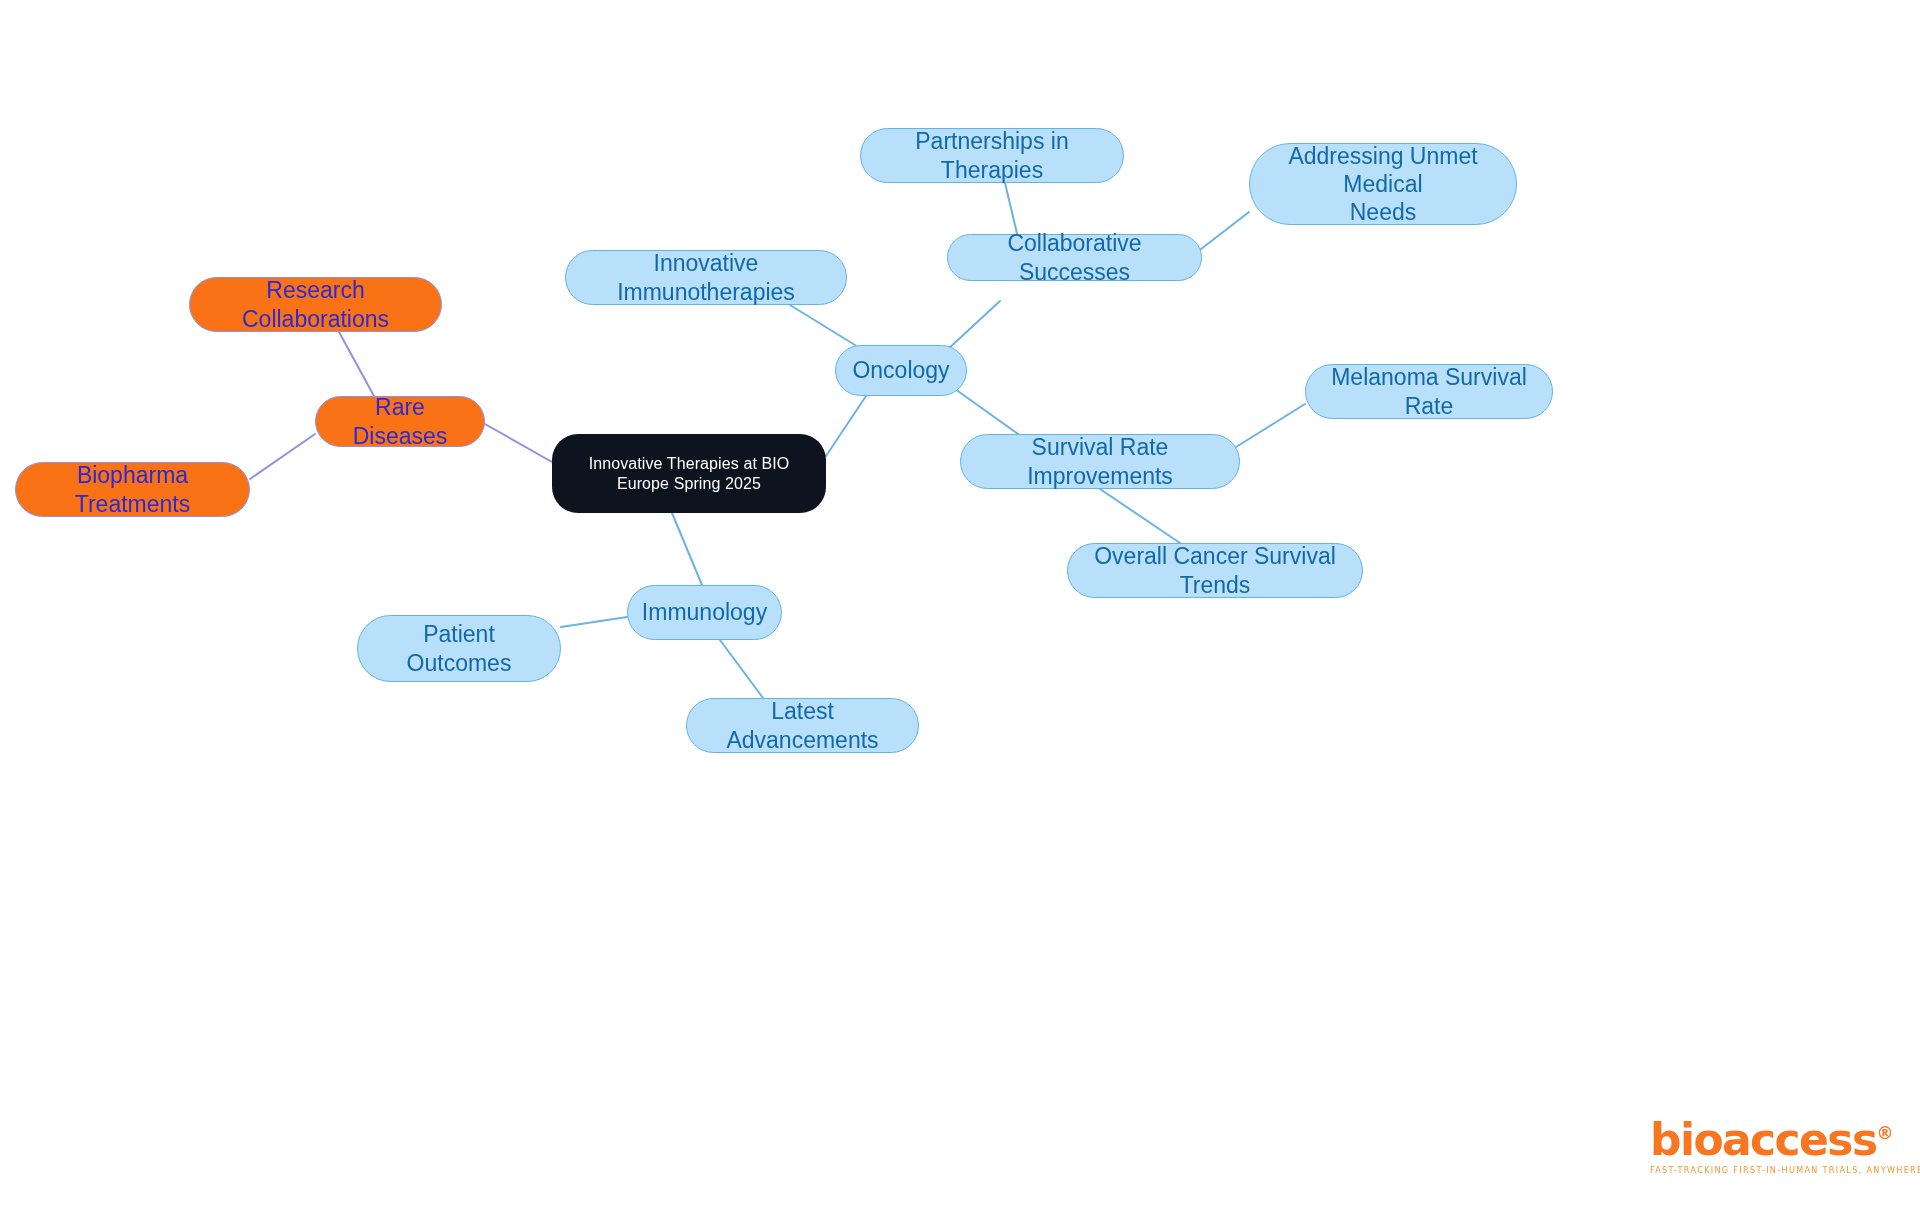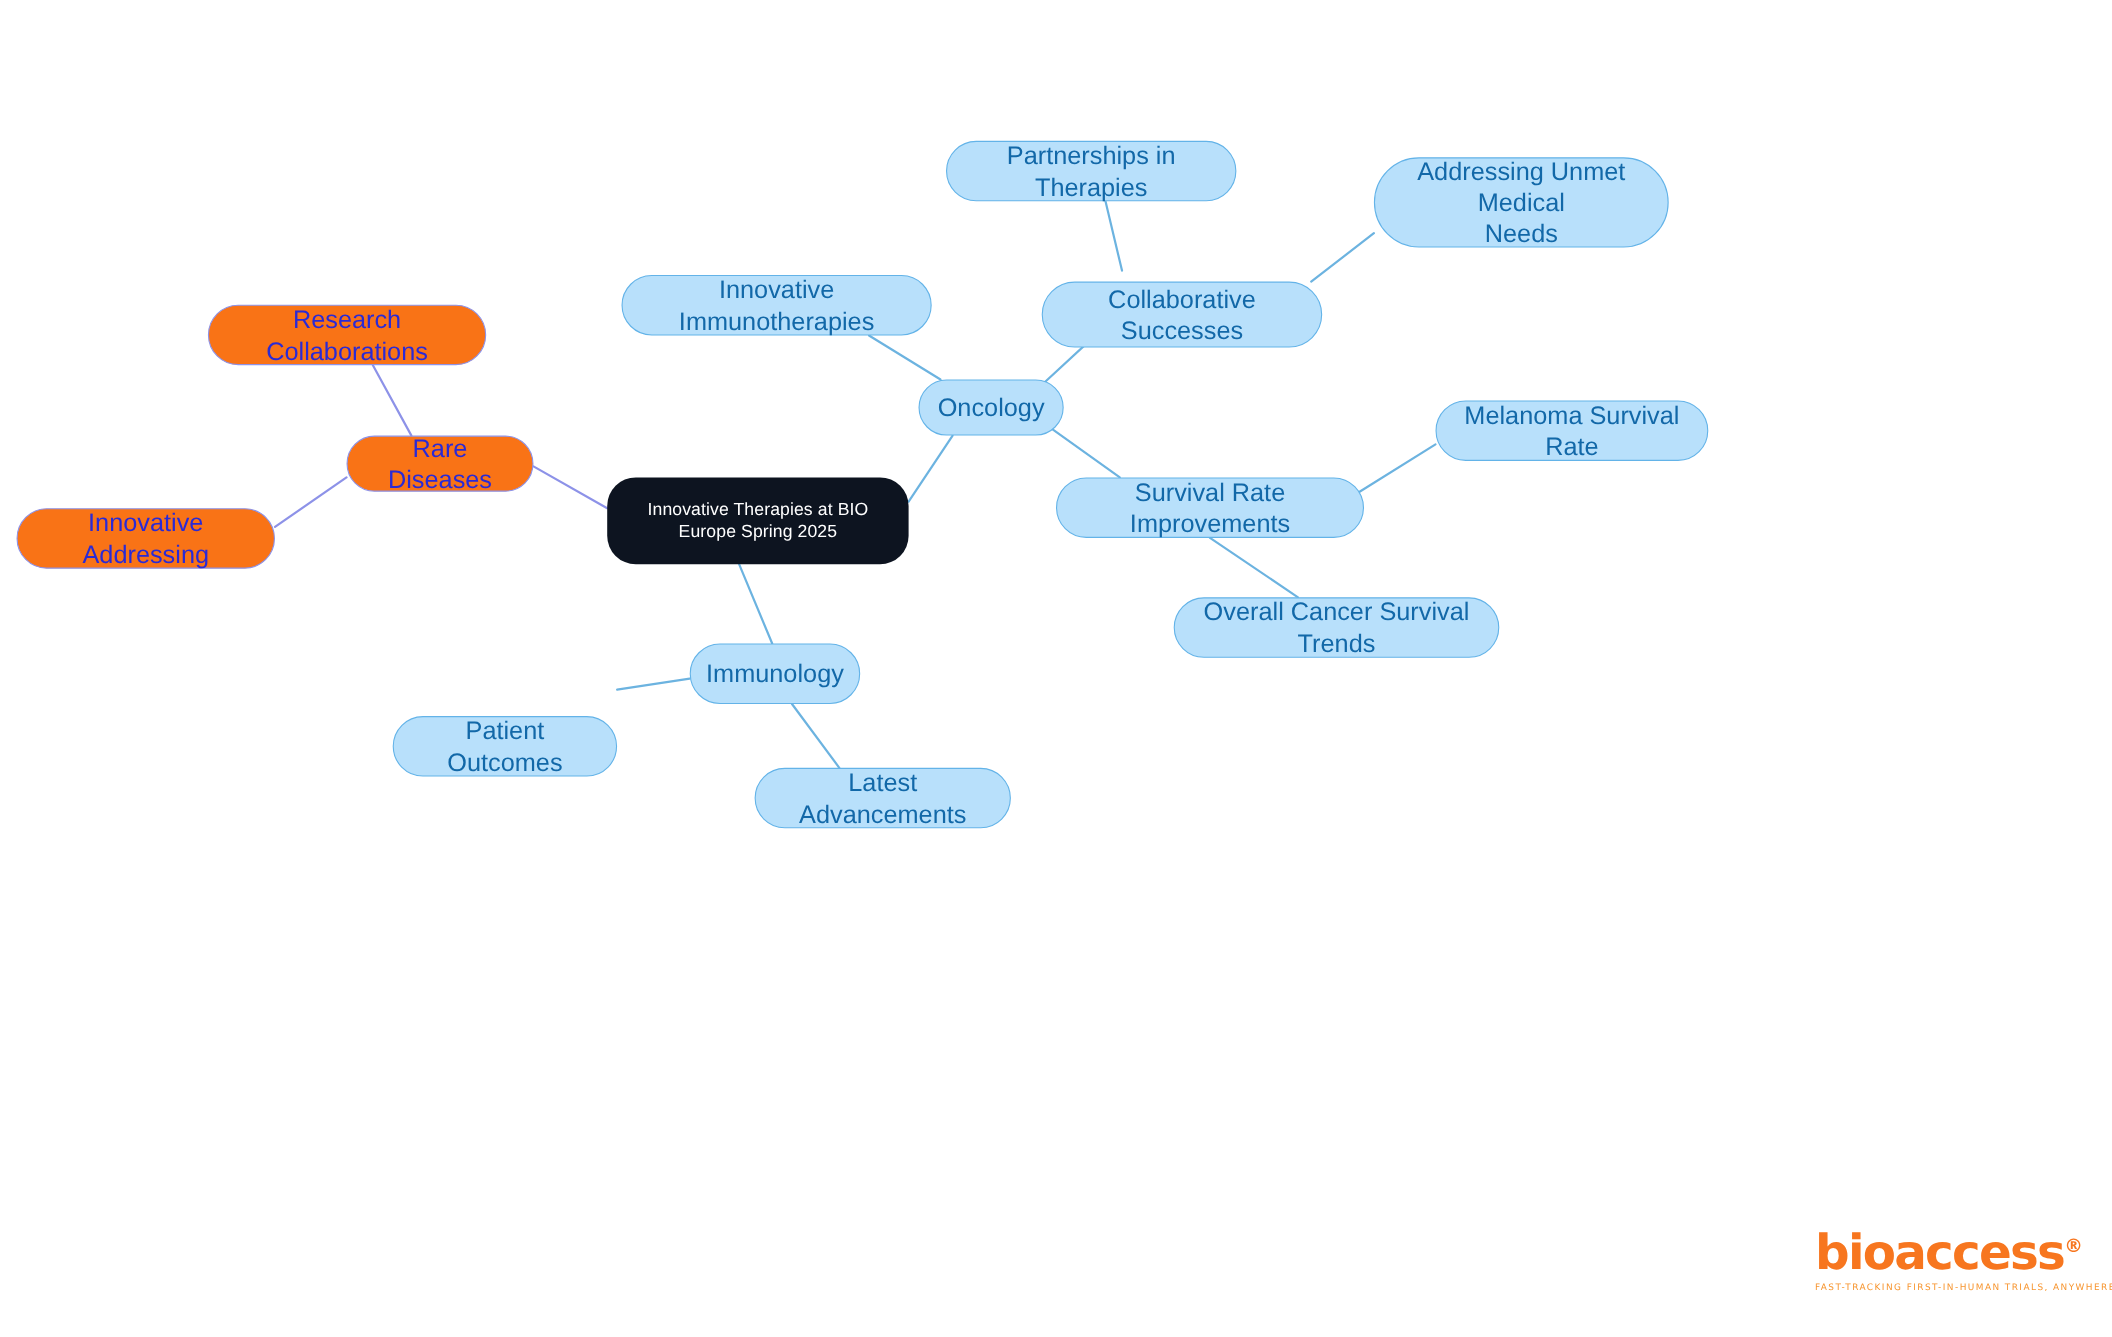--- a/index.html
+++ b/index.html
@@ -106,32 +106,32 @@
       <line x1="672" y1="513" x2="702" y2="585" stroke="#6cb3e0" stroke-width="2" stroke-linecap="round"></line>
       <line x1="627" y1="617" x2="561" y2="627" stroke="#6cb3e0" stroke-width="2" stroke-linecap="round"></line>
       <line x1="720" y1="640" x2="763" y2="698" stroke="#6cb3e0" stroke-width="2" stroke-linecap="round"></line>
     </svg>
 
   <div id="node-layer">
       <div class="node root" style="left: 552px; top: 434px; width: 274px; height: 79px;">Innovative Therapies at BIO
 Europe Spring 2025</div>
       <div class="node purple" style="left: 315px; top: 396px; width: 170px; height: 51px;">Rare Diseases</div>
       <div class="node purple" style="left: 189px; top: 277px; width: 253px; height: 55px;">Research Collaborations</div>
-      <div class="node purple" style="left: 15px; top: 462px; width: 235px; height: 55px;">Innovative Addressing</div>
+      <div class="node purple" style="left: 15px; top: 462px; width: 235px; height: 55px;">Biopharma Treatments</div>
       <div class="node blue" style="left: 835px; top: 345px; width: 132px; height: 51px;">Oncology</div>
       <div class="node blue" style="left: 565px; top: 250px; width: 282px; height: 55px;">Innovative Immunotherapies</div>
-      <div class="node blue" style="left: 947px; top: 256px; width: 255px; height: 60px;">Collaborative Successes</div>
+      <div class="node blue" style="left: 947px; top: 234px; width: 255px; height: 47px;">Collaborative Successes</div>
       <div class="node blue" style="left: 860px; top: 128px; width: 264px; height: 55px;">Partnerships in Therapies</div>
       <div class="node blue" style="left: 1249px; top: 143px; width: 268px; height: 82px;">Addressing Unmet Medical
 Needs</div>
       <div class="node blue" style="left: 960px; top: 434px; width: 280px; height: 55px;">Survival Rate Improvements</div>
       <div class="node blue" style="left: 1305px; top: 364px; width: 248px; height: 55px;">Melanoma Survival Rate</div>
       <div class="node blue" style="left: 1067px; top: 543px; width: 296px; height: 55px;">Overall Cancer Survival Trends</div>
       <div class="node blue" style="left: 627px; top: 585px; width: 155px; height: 55px;">Immunology</div>
-      <div class="node blue" style="left: 357px; top: 615px; width: 204px; height: 55px; margin-top: 36px;">Patient Outcomes</div>
+      <div class="node blue" style="left: 357px; top: 615px; width: 204px; height: 67px;">Patient Outcomes</div>
       <div class="node blue" style="left: 686px; top: 698px; width: 233px; height: 55px;">Latest Advancements</div>
     </div>
 
   <div id="logo">
     <div class="wordmark"><span>bioaccess</span><span class="regmark">®</span></div>
     <div class="tagline">FAST-TRACKING FIRST-IN-HUMAN TRIALS, ANYWHERE</div>
   </div>
 
 </div>
 

